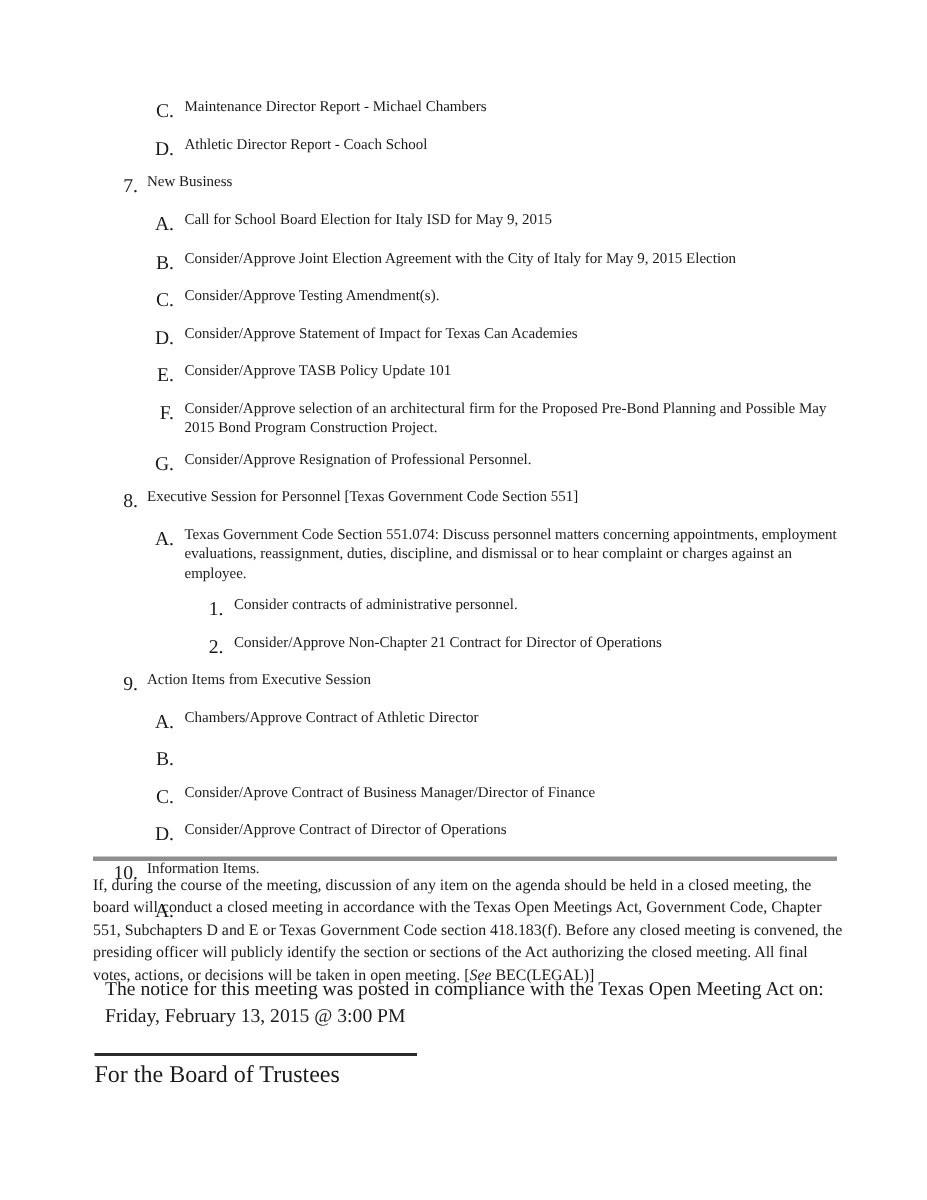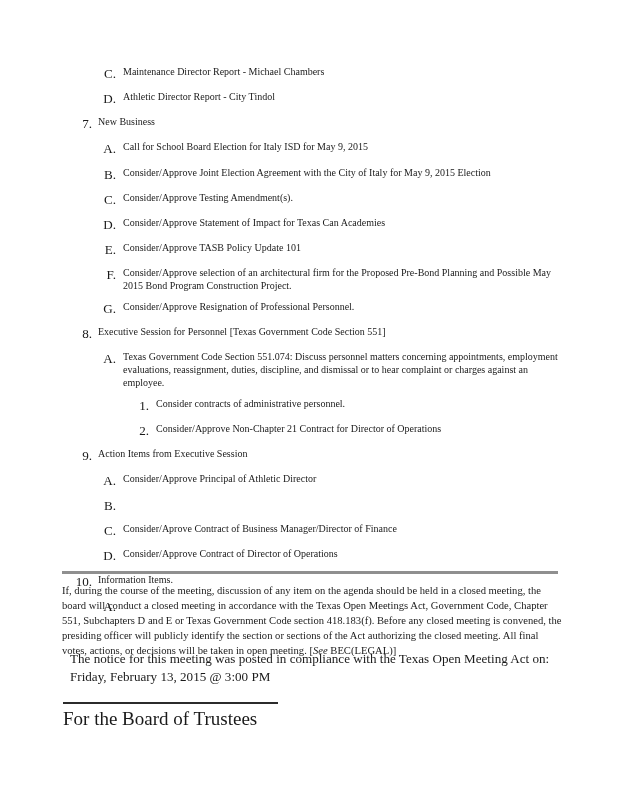--- a/index.html
+++ b/index.html
@@ -103,37 +103,37 @@
     left: 63px;
     top: 702px;
     width: 215px;
     height: 2px;
     background: #2b2b2b;
   }
   .sig-label {
     position: absolute;
     left: 63px;
     top: 707px;
-    font-size: 19px;
+    font-size: 16px;
     line-height: 1.3;
   }
 </style>
 </head>
 <body>
 
 <div class="page">
 
   <div class="agenda">
       <div class="row lvl2">
         <div class="marker">C.</div>
         <div class="body-text">Maintenance Director Report - Michael Chambers</div>
       </div>
       <div class="row lvl2">
         <div class="marker">D.</div>
-        <div class="body-text">Athletic Director Report - City Tindol</div>
+        <div class="body-text">Athletic Director Report - Coach School</div>
       </div>
       <div class="row lvl1">
         <div class="marker">7.</div>
         <div class="body-text">New Business</div>
       </div>
       <div class="row lvl2">
         <div class="marker">A.</div>
         <div class="body-text">Call for School Board Election for Italy ISD for May 9, 2015</div>
       </div>
       <div class="row lvl2">
@@ -175,21 +175,21 @@
       <div class="row lvl3">
         <div class="marker">2.</div>
         <div class="body-text">Consider/Approve Non-Chapter 21 Contract for Director of Operations</div>
       </div>
       <div class="row lvl1">
         <div class="marker">9.</div>
         <div class="body-text">Action Items from Executive Session</div>
       </div>
       <div class="row lvl2">
         <div class="marker">A.</div>
-        <div class="body-text">Consider/Approve Principal of Athletic Director</div>
+        <div class="body-text">Chambers/Approve Contract of Athletic Director</div>
       </div>
       <div class="row lvl2">
         <div class="marker">B.</div>
       </div>
       <div class="row lvl2">
         <div class="marker">C.</div>
         <div class="body-text">Consider/Aprove Contract of Business Manager/Director of Finance</div>
       </div>
       <div class="row lvl2">
         <div class="marker">D.</div>

